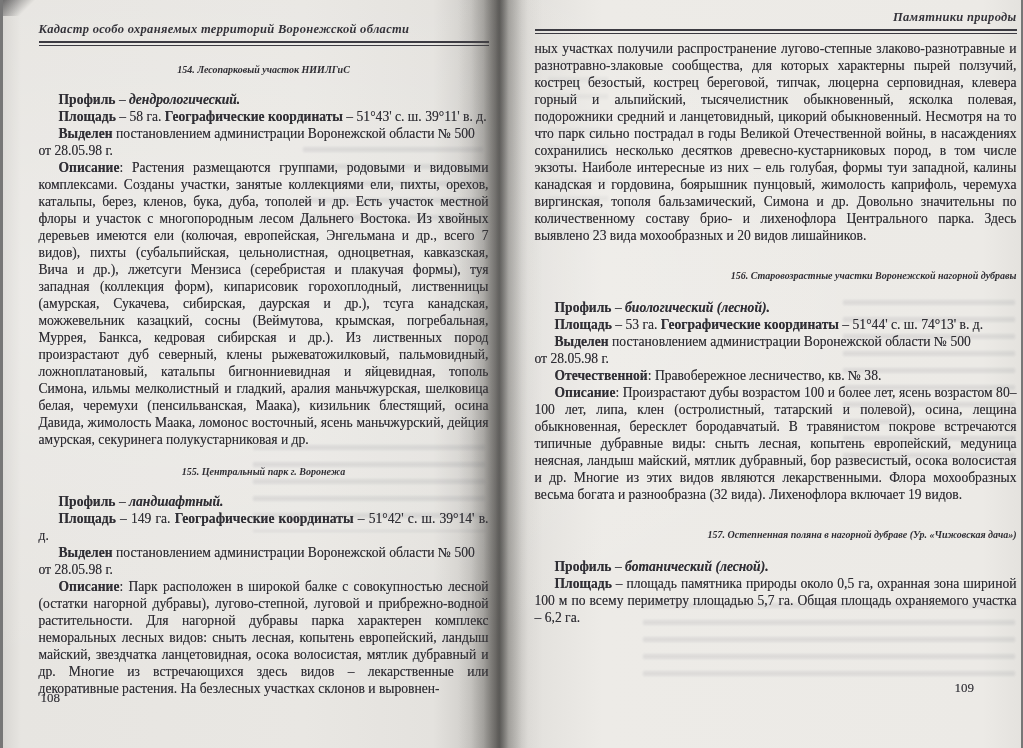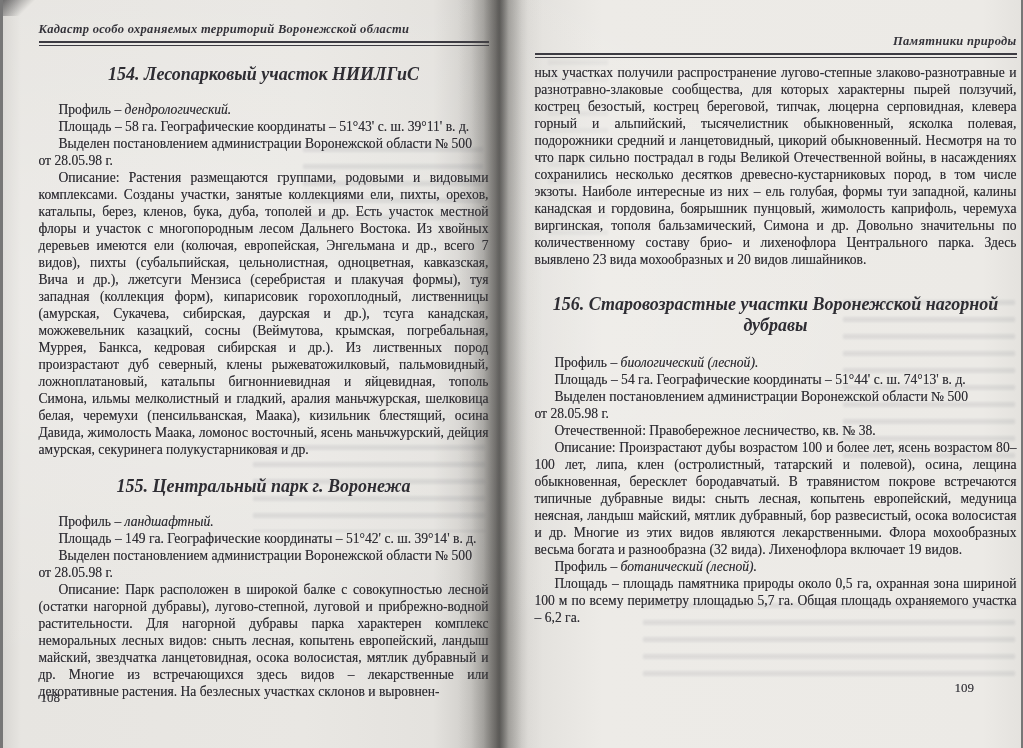--- a/index.html
+++ b/index.html
@@ -33,41 +33,41 @@
   }
   .page{position:absolute;top:0;height:748px;}
   .page-left{left:36px;width:450px;}
   .page-right{left:532px;width:482px;}
 
   .page-header{
     font-size:12.5px;font-weight:bold;font-style:italic;
     letter-spacing:0.3px;color:#34333a;
     padding-top:22px;
   }
-  .page-right .page-header{text-align:right;padding-top:34px;}
+  .page-right .page-header{text-align:right;padding-top:10px;}
   .rule{
     height:2px;margin-top:4px;
     border-top:2px solid #3c3b42;border-bottom:1px solid #3c3b42;
   }
 
   .sec-title{
     text-align:center;font-weight:bold;font-style:italic;
-    font-size:18px;color:#2e2d33;
+    font-size:10px;color:#2e2d33;
     margin:18px 0 16px 0;
   }
-  .page-right .sec-title{margin:26px 0 18px 0;}
+  .page-right .sec-title{margin:26px 0 18px 0;text-align:right;}
 
   .para{
     margin:0;font-size:13.6px;line-height:17px;
     text-align:justify;text-indent:20px;
     text-shadow:0 0 0.5px rgba(47,46,52,0.55);
   }
   .para.cont{text-indent:0;margin-top:6px;}
-  .para .b{font-weight:normal;}
-  .para .i{font-style:italic;}
+  .para .b{font-weight:bold;}
+  .para .i{font-style:italic;font-weight:bold;}
 
   .page-number{
     position:absolute;font-size:13px;color:#3a393f;
     text-shadow:0 0 0.5px rgba(47,46,52,0.5);
   }
   .page-number.left{left:2px;top:690px;}
   .page-number.right{left:420px;top:680px;}
 
   
   .ghost{
@@ -115,24 +115,25 @@
   </div>
 
   <div class="page page-right">
     <div class="content">
       <div class="page-header">Памятники природы</div>
       <div class="rule"></div>
       <div>
           <p class="para cont"><span>ных участках получили распространение лугово-степные злаково-разнотравные и разнотравно-злаковые сообщества, для которых характерны пырей ползучий, кострец безостый, кострец береговой, типчак, люцерна серповидная, клевера горный и альпийский, тысячелистник обыкновенный, ясколка полевая, подорожники средний и ланцетовидный, цикорий обыкновенный. Несмотря на то что парк сильно пострадал в годы Великой Отечественной войны, в насаждениях сохранились несколько десятков древесно-кустарниковых пород, в том числе экзоты. Наиболе интересные из них – ель голубая, формы туи западной, калины канадская и гордовина, боярышник пунцовый, жимолость каприфоль, черемуха виргинская, тополя бальзамический, Симона и др. Довольно значительны по количественному составу брио- и лихенофлора Центрального парка. Здесь выявлено 23 вида мохообразных и 20 видов лишайников.</span></p>
           <div class="sec-title">156. Старовозрастные участки Воронежской нагорной дубравы</div>
           <p class="para"><span class="b">Профиль</span><span> – </span><span class="i">биологический (лесной).</span></p>
-          <p class="para"><span class="b">Площадь</span><span> – 54 га. </span><span class="b">Географические координаты</span><span> – 51°44' с. ш. 74°13' в. д.</span></p>
+          <p class="para"><span class="b">Площадь</span><span> – 53 га. </span><span class="b">Географические координаты</span><span> – 51°44' с. ш. 74°13' в. д.</span></p>
           <p class="para"><span class="b">Выделен</span><span> постановлением администрации Воронежской области № 500</span><br><span>от 28.05.98 г.</span></p>
           <p class="para"><span class="b">Отечественной</span><span>: Правобережное лесничество, кв. № 38.</span></p>
           <p class="para"><span class="b">Описание</span><span>: Произрастают дубы возрастом 100 и более лет, ясень возрастом 80–100 лет, липа, клен (остролистный, татарский и полевой), осина, лещина обыкновенная, бересклет бородавчатый. В травянистом покрове встречаются типичные дубравные виды: сныть лесная, копытень европейский, медуница неясная, ландыш майский, мятлик дубравный, бор развесистый, осока волосистая и др. Многие из этих видов являются лекарственными. Флора мохообразных весьма богата и разнообразна (32 вида). Лихенофлора включает 19 видов.</span></p>
+          <div class="sec-title">157. Остепненная поляна в нагорной дубраве (Ур. «Чижовская дача»)</div>
           <p class="para"><span class="b">Профиль</span><span> – </span><span class="i">ботанический (лесной).</span></p>
           <p class="para"><span class="b">Площадь</span><span> – площадь памятника природы около 0,5 га, охранная зона шириной 100 м по всему периметру площадью 5,7 га. Общая площадь охраняемого участка – 6,2 га.</span></p>
         </div>
     </div>
     <div class="page-number right">109</div>
   </div>
 
   <div class="gutter"></div>
   <div class="corner-smudge"></div>
 </div>

